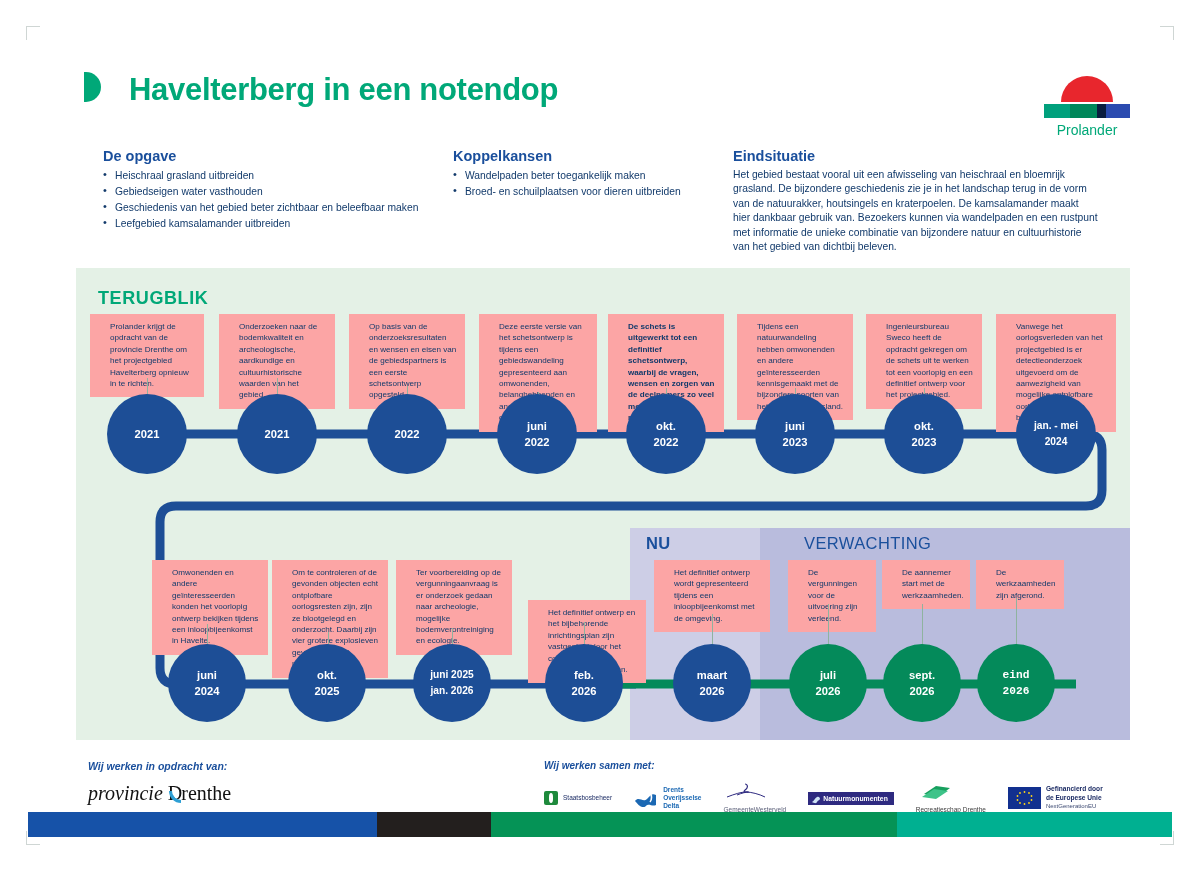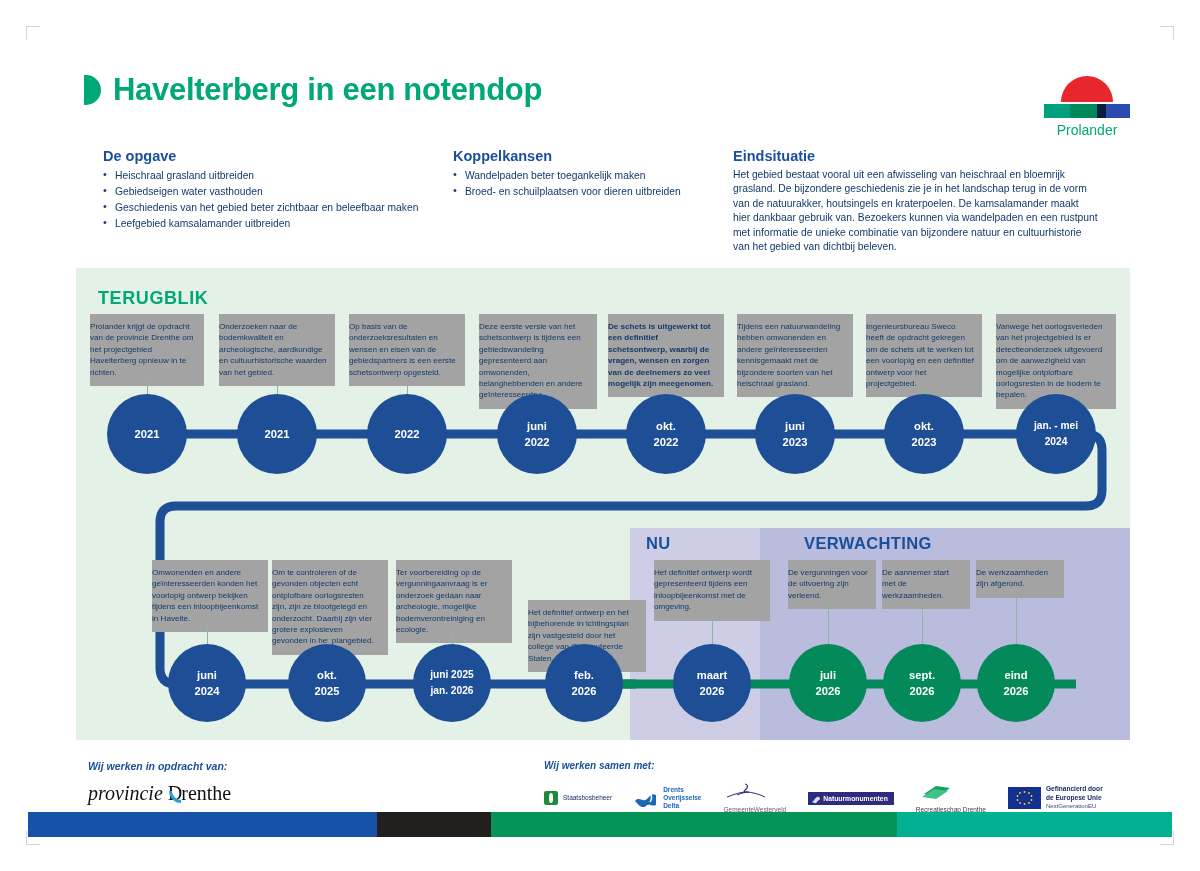--- a/index.html
+++ b/index.html
@@ -13,21 +13,21 @@
 
   
   .page { position: absolute; inset: 0; background:#fff; }
   .corner { position:absolute; width:14px; height:14px; border:1px solid #cfd6d4; }
   .corner.tl { left:26px;  top:26px;  border-right:none; border-bottom:none; }
   .corner.tr { right:26px; top:26px;  border-left:none;  border-bottom:none; }
   .corner.bl { left:26px;  bottom:26px;border-right:none; border-top:none; }
   .corner.br { right:26px; bottom:26px;border-left:none;  border-top:none; }
 
   
-  .title-row { position:absolute; left:84px; top:72px; display:flex; align-items:center; gap:12px; }
+  .title-row { position:absolute; left:84px; top:72px; display:flex; align-items:flex-start; gap:28px; }
   .title-mark {
     width:17px; height:30px; background:#00a878;
     border-radius:0 15px 15px 0;
   }
   .title-text { font-size:31px; font-weight:bold; color:#00a878; letter-spacing:-0.3px; }
 
   
   .prolander { position:absolute; right:70px; top:76px; width:86px; }
   .pl-dome { width:52px; height:26px; margin:0 auto; background:#e8262d;
              border-radius:26px 26px 0 0; }
@@ -54,28 +54,28 @@
               background:#cdcee6; }
   .panel-verw { position:absolute; left:684px; top:0; width:370px; height:212px;
               background:#b9bcdd; }
   .panel-lower { position:absolute; left:0; top:260px; width:1054px; height:212px; }
 
   .terugblik { position:absolute; left:22px; top:20px; font-size:18px;
                font-weight:bold; color:#00a878; letter-spacing:.6px; }
   .nu-label { position:absolute; left:570px; top:266px; font-size:16.5px;
               font-weight:bold; color:#1a4f9c; letter-spacing:.4px; }
   .verw-label { position:absolute; left:728px; top:266px; font-size:16.5px;
-                font-weight:bold; color:#1a4f9c; letter-spacing:.4px; }
+                font-weight:normal; color:#1a4f9c; letter-spacing:.4px; }
 
   
   .track { position:absolute; left:0; top:0; width:1054px; height:472px; }
 
   
-  .note { position:absolute; background:#a3a3a3; color:#123a6b;
-          font-size:8.1px; line-height:11.4px; padding:7px 8px 8px 0; }
+  .note { position:absolute; background:#fca5a5; color:#123a6b;
+          font-size:8.1px; line-height:11.4px; padding:7px 8px 8px 20px; }
   .stem { position:absolute; width:1px; background:#8fb39f; }
 
   
   .node { position:absolute; border-radius:50%; display:flex; flex-direction:column;
           align-items:center; justify-content:center; color:#fff;
           font-size:11.2px; font-weight:bold; line-height:16px; text-align:center; }
   .node.blue  { background:#1d4e96; }
   .node.green { background:#048a5a; }
 
   
@@ -263,21 +263,21 @@
       <span>2026</span>
     </div>
     <div class="node green" style="left:713px; top:376px; width:78px; height:78px;">
       <span>juli</span>
       <span>2026</span>
     </div>
     <div class="node green" style="left:807px; top:376px; width:78px; height:78px;">
       <span>sept.</span>
       <span>2026</span>
     </div>
-    <div class="node green" style="left:901px; top:376px; width:78px; height:78px;">
+    <div class="node green" style="left:901px; top:376px; width:78px; height:78px;font-family:Liberation Mono, monospace;">
       <span>eind</span>
       <span>2026</span>
     </div>
   </div>
 
   <div class="foot-l">
     <div class="lead">Wij werken in opdracht van:</div>
     <div class="prov">
       <em>provincie</em> <span class="dletter">D</span><span class="dswoosh"></span>renthe
     </div>

